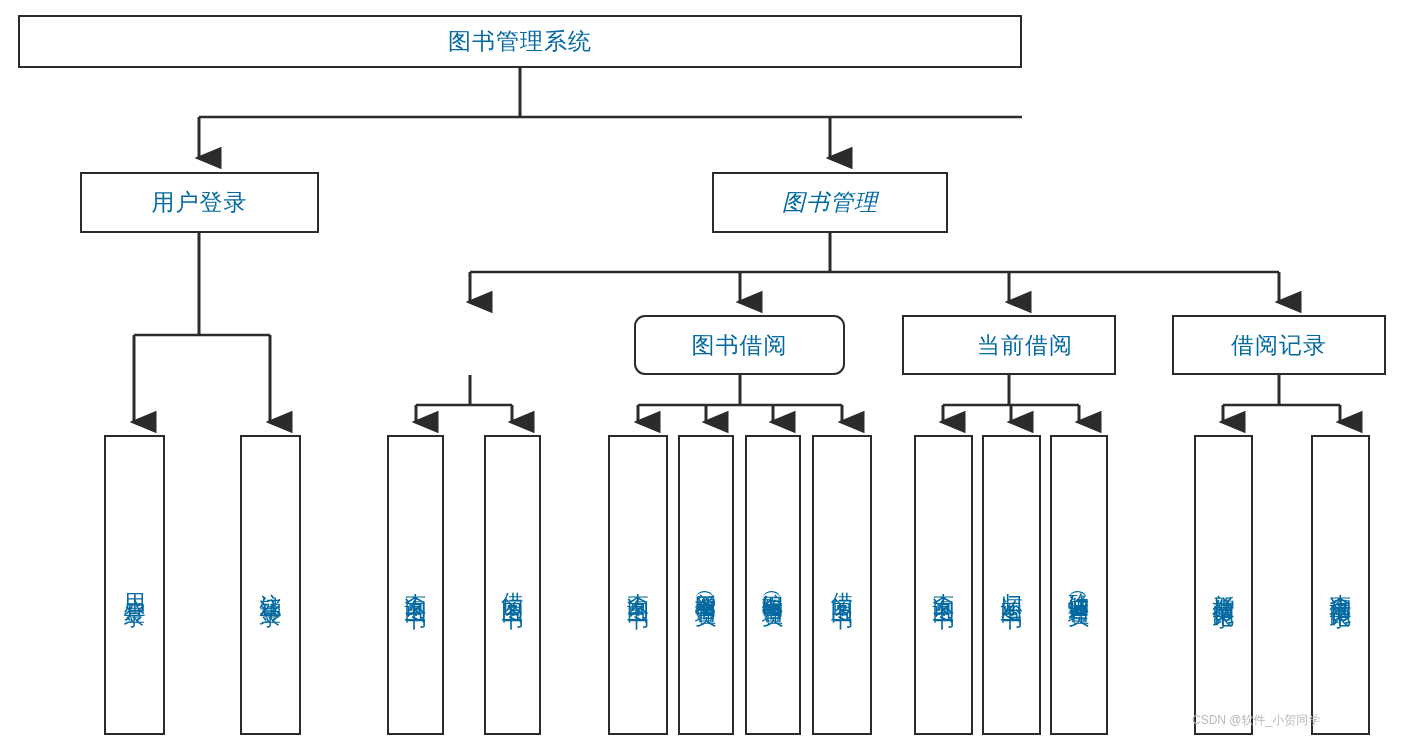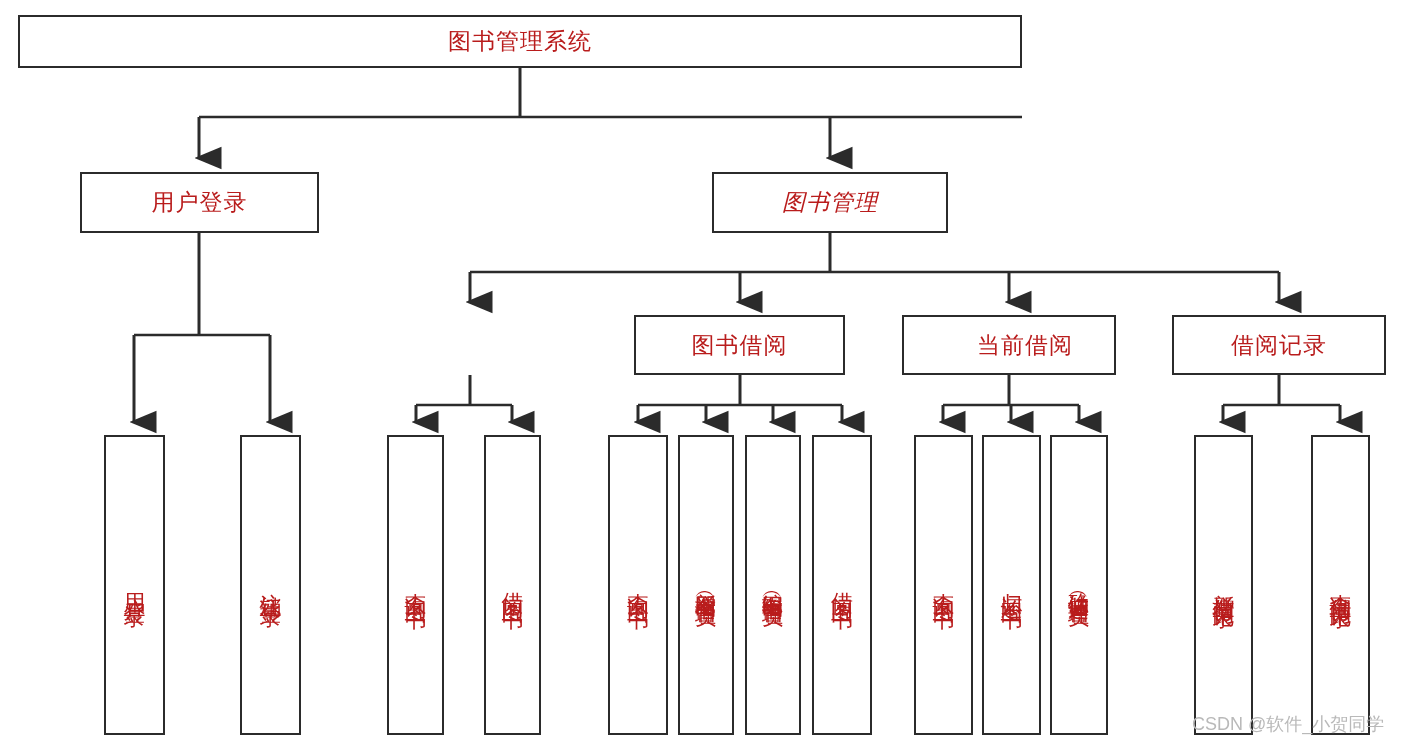--- a/index.html
+++ b/index.html
@@ -26,21 +26,21 @@
     pointer-events: none;
   }
   .node {
     position: absolute;
     box-sizing: border-box;
     background: #ffffff;
     border: 2px solid #2b2b2b;
     display: flex;
     align-items: center;
     justify-content: center;
-    color: #b91c1c;
+    color: #0369a1;
     z-index: 2;
   }
   .node.horiz {
     font-size: 23px;
     letter-spacing: 1px;
   }
   .node.vert {
     writing-mode: vertical-rl;
     text-orientation: upright;
     font-size: 22px;
@@ -55,21 +55,21 @@
     white-space: nowrap;
   }
   .node .label {
     display: block;
     white-space: nowrap;
   }
   #watermark {
     position: absolute;
     left: 1192px;
     top: 712px;
-    font-size: 18px;
+    font-size: 12px;
     color: #b9b9b9;
     white-space: nowrap;
     z-index: 3;
   }
 </style>
 </head>
 <body>
 
 <div id="canvas">
 
@@ -128,21 +128,21 @@
     <span class="label">图书管理系统</span>
   </div>
 
   <div class="node horiz" style="left:80px; top:172px; width:239px; height:61px;">
     <span class="label">用户登录</span>
   </div>
   <div class="node horiz" style="left:712px; top:172px; width:236px; height:61px;font-style:italic;">
     <span class="label">图书管理</span>
   </div>
 
-  <div class="node horiz" style="left:634px; top:315px; width:211px; height:60px;">
+  <div class="node horiz" style="left:634px; top:315px; width:211px; height:60px;border-radius:11px;">
     <span class="label">图书借阅</span>
   </div>
   <div class="node horiz" style="left:902px; top:315px; width:214px; height:60px;padding-left:32px;">
     <span class="label">当前借阅</span>
   </div>
   <div class="node horiz" style="left:1172px; top:315px; width:214px; height:60px;">
     <span class="label">借阅记录</span>
   </div>
 
   <div class="node vert" style="left:104px; top:435px; width:61px; height:300px;">

